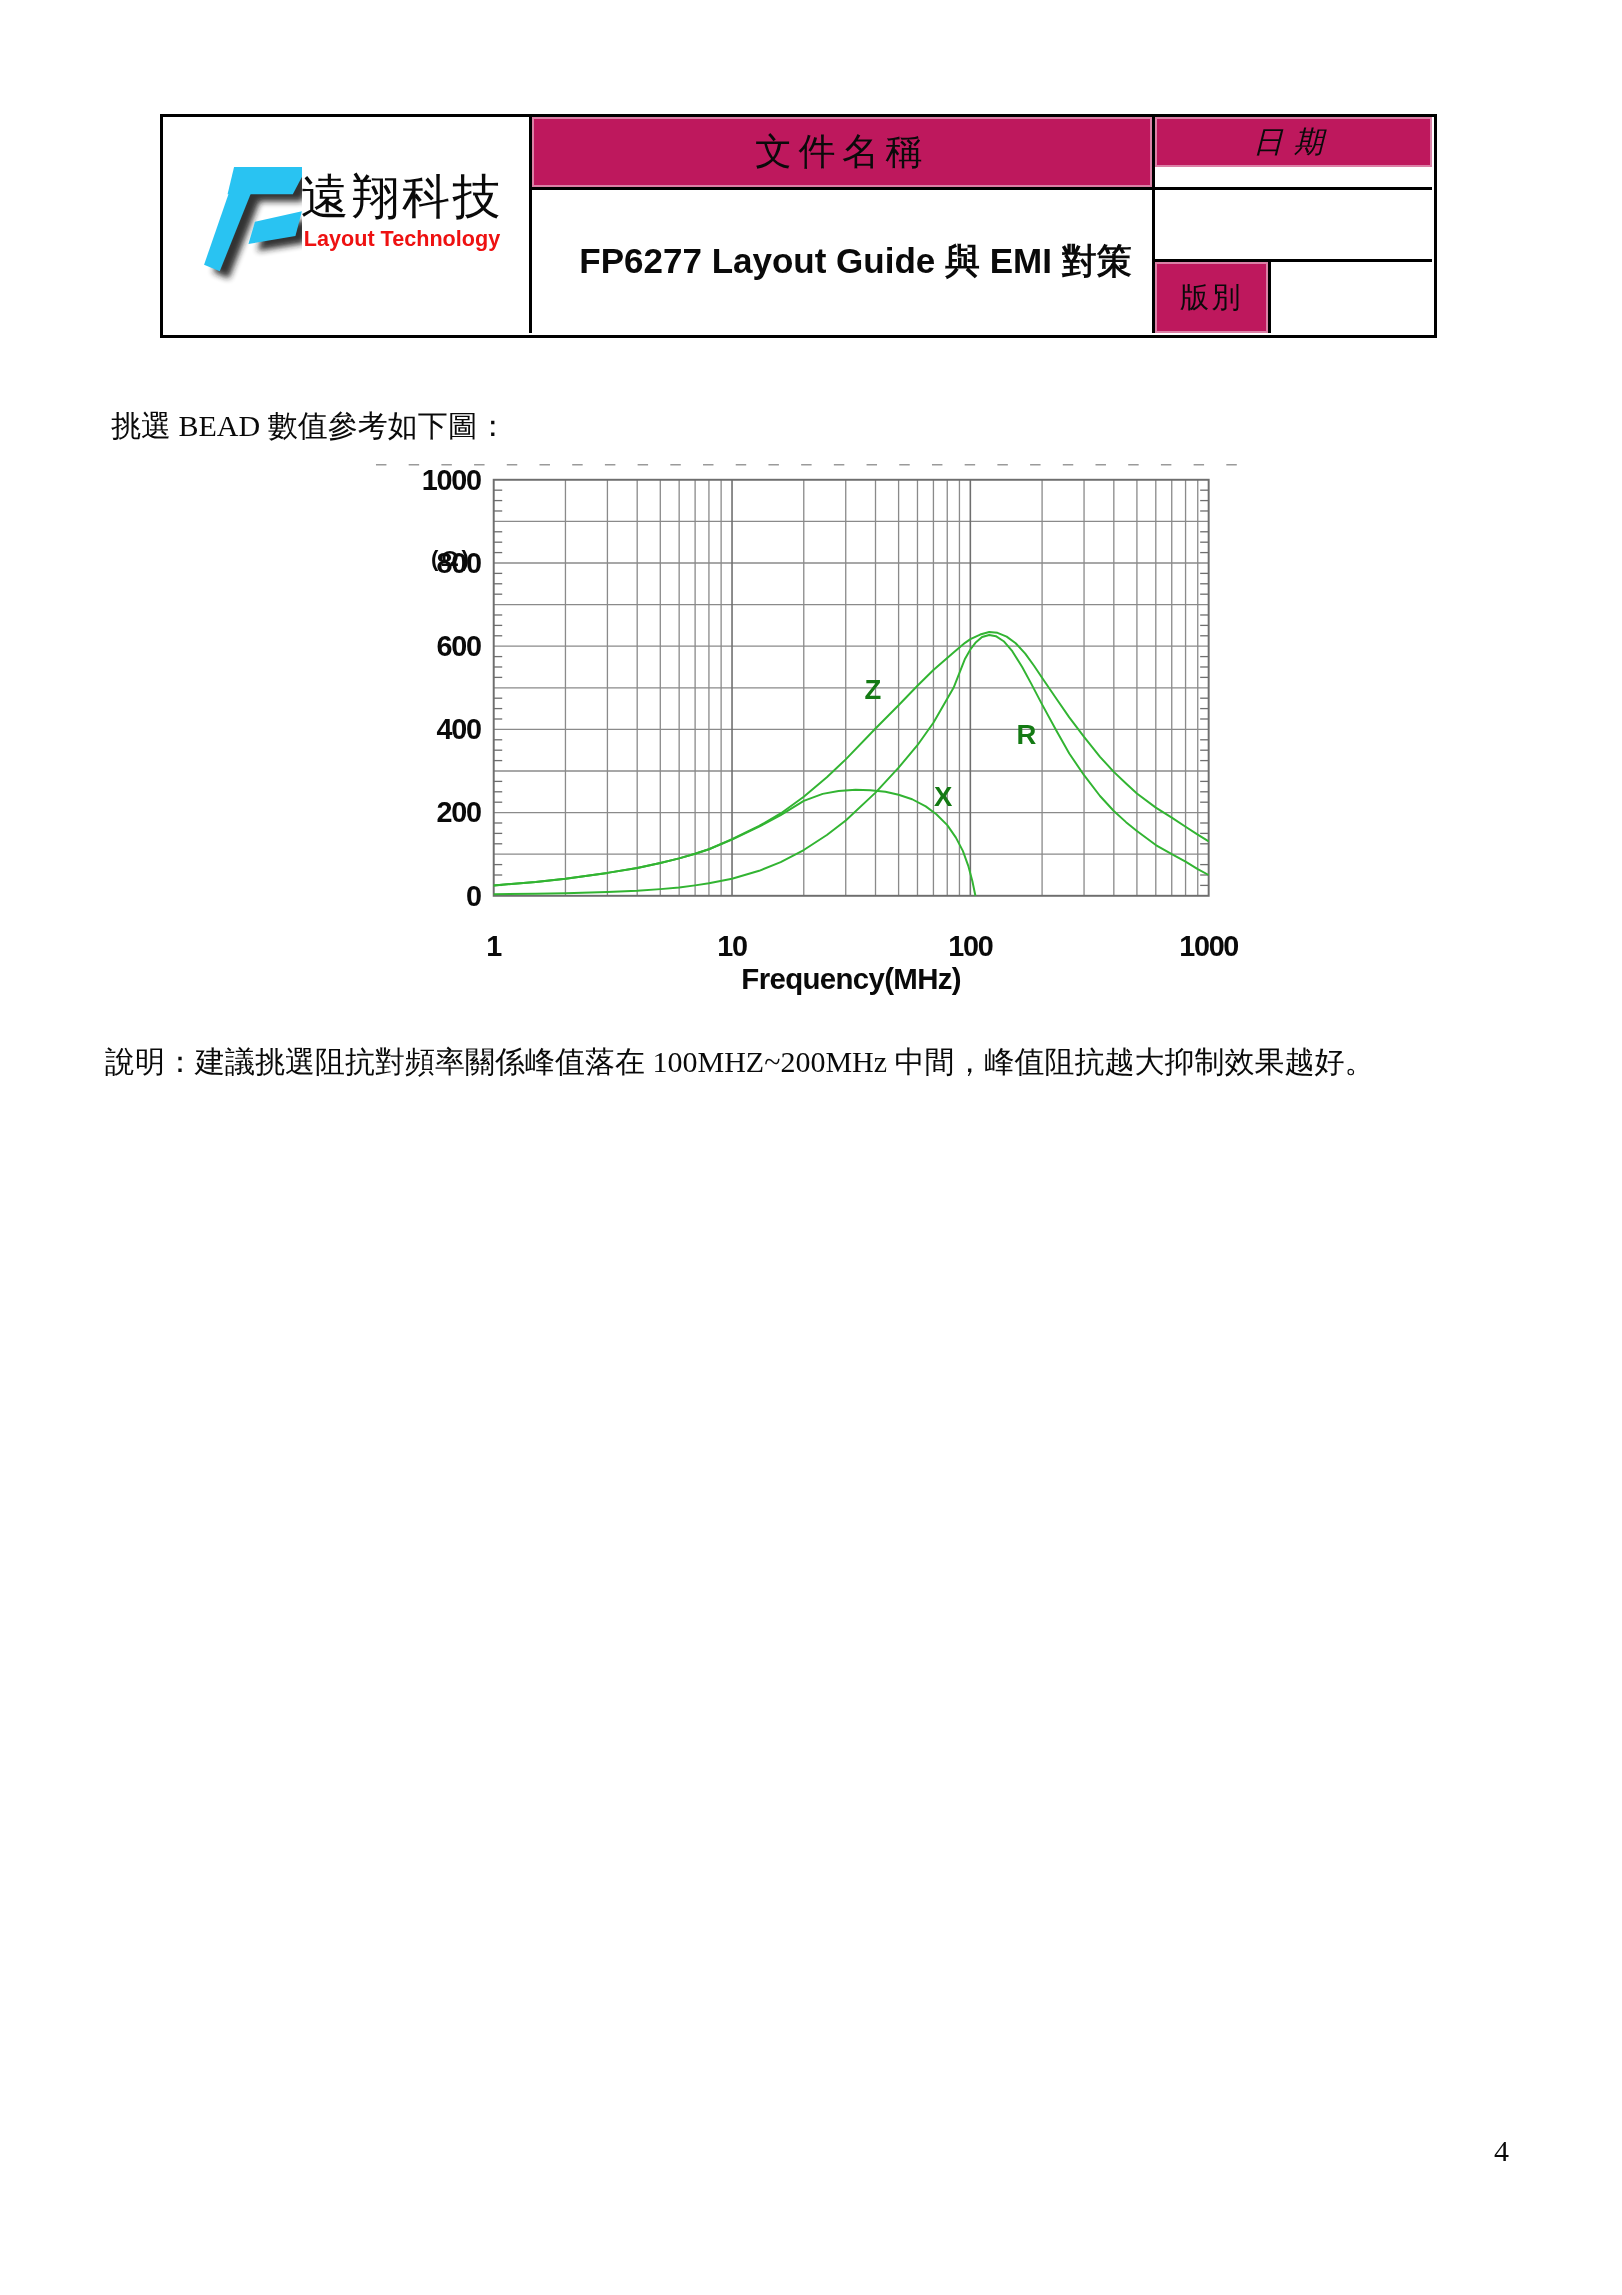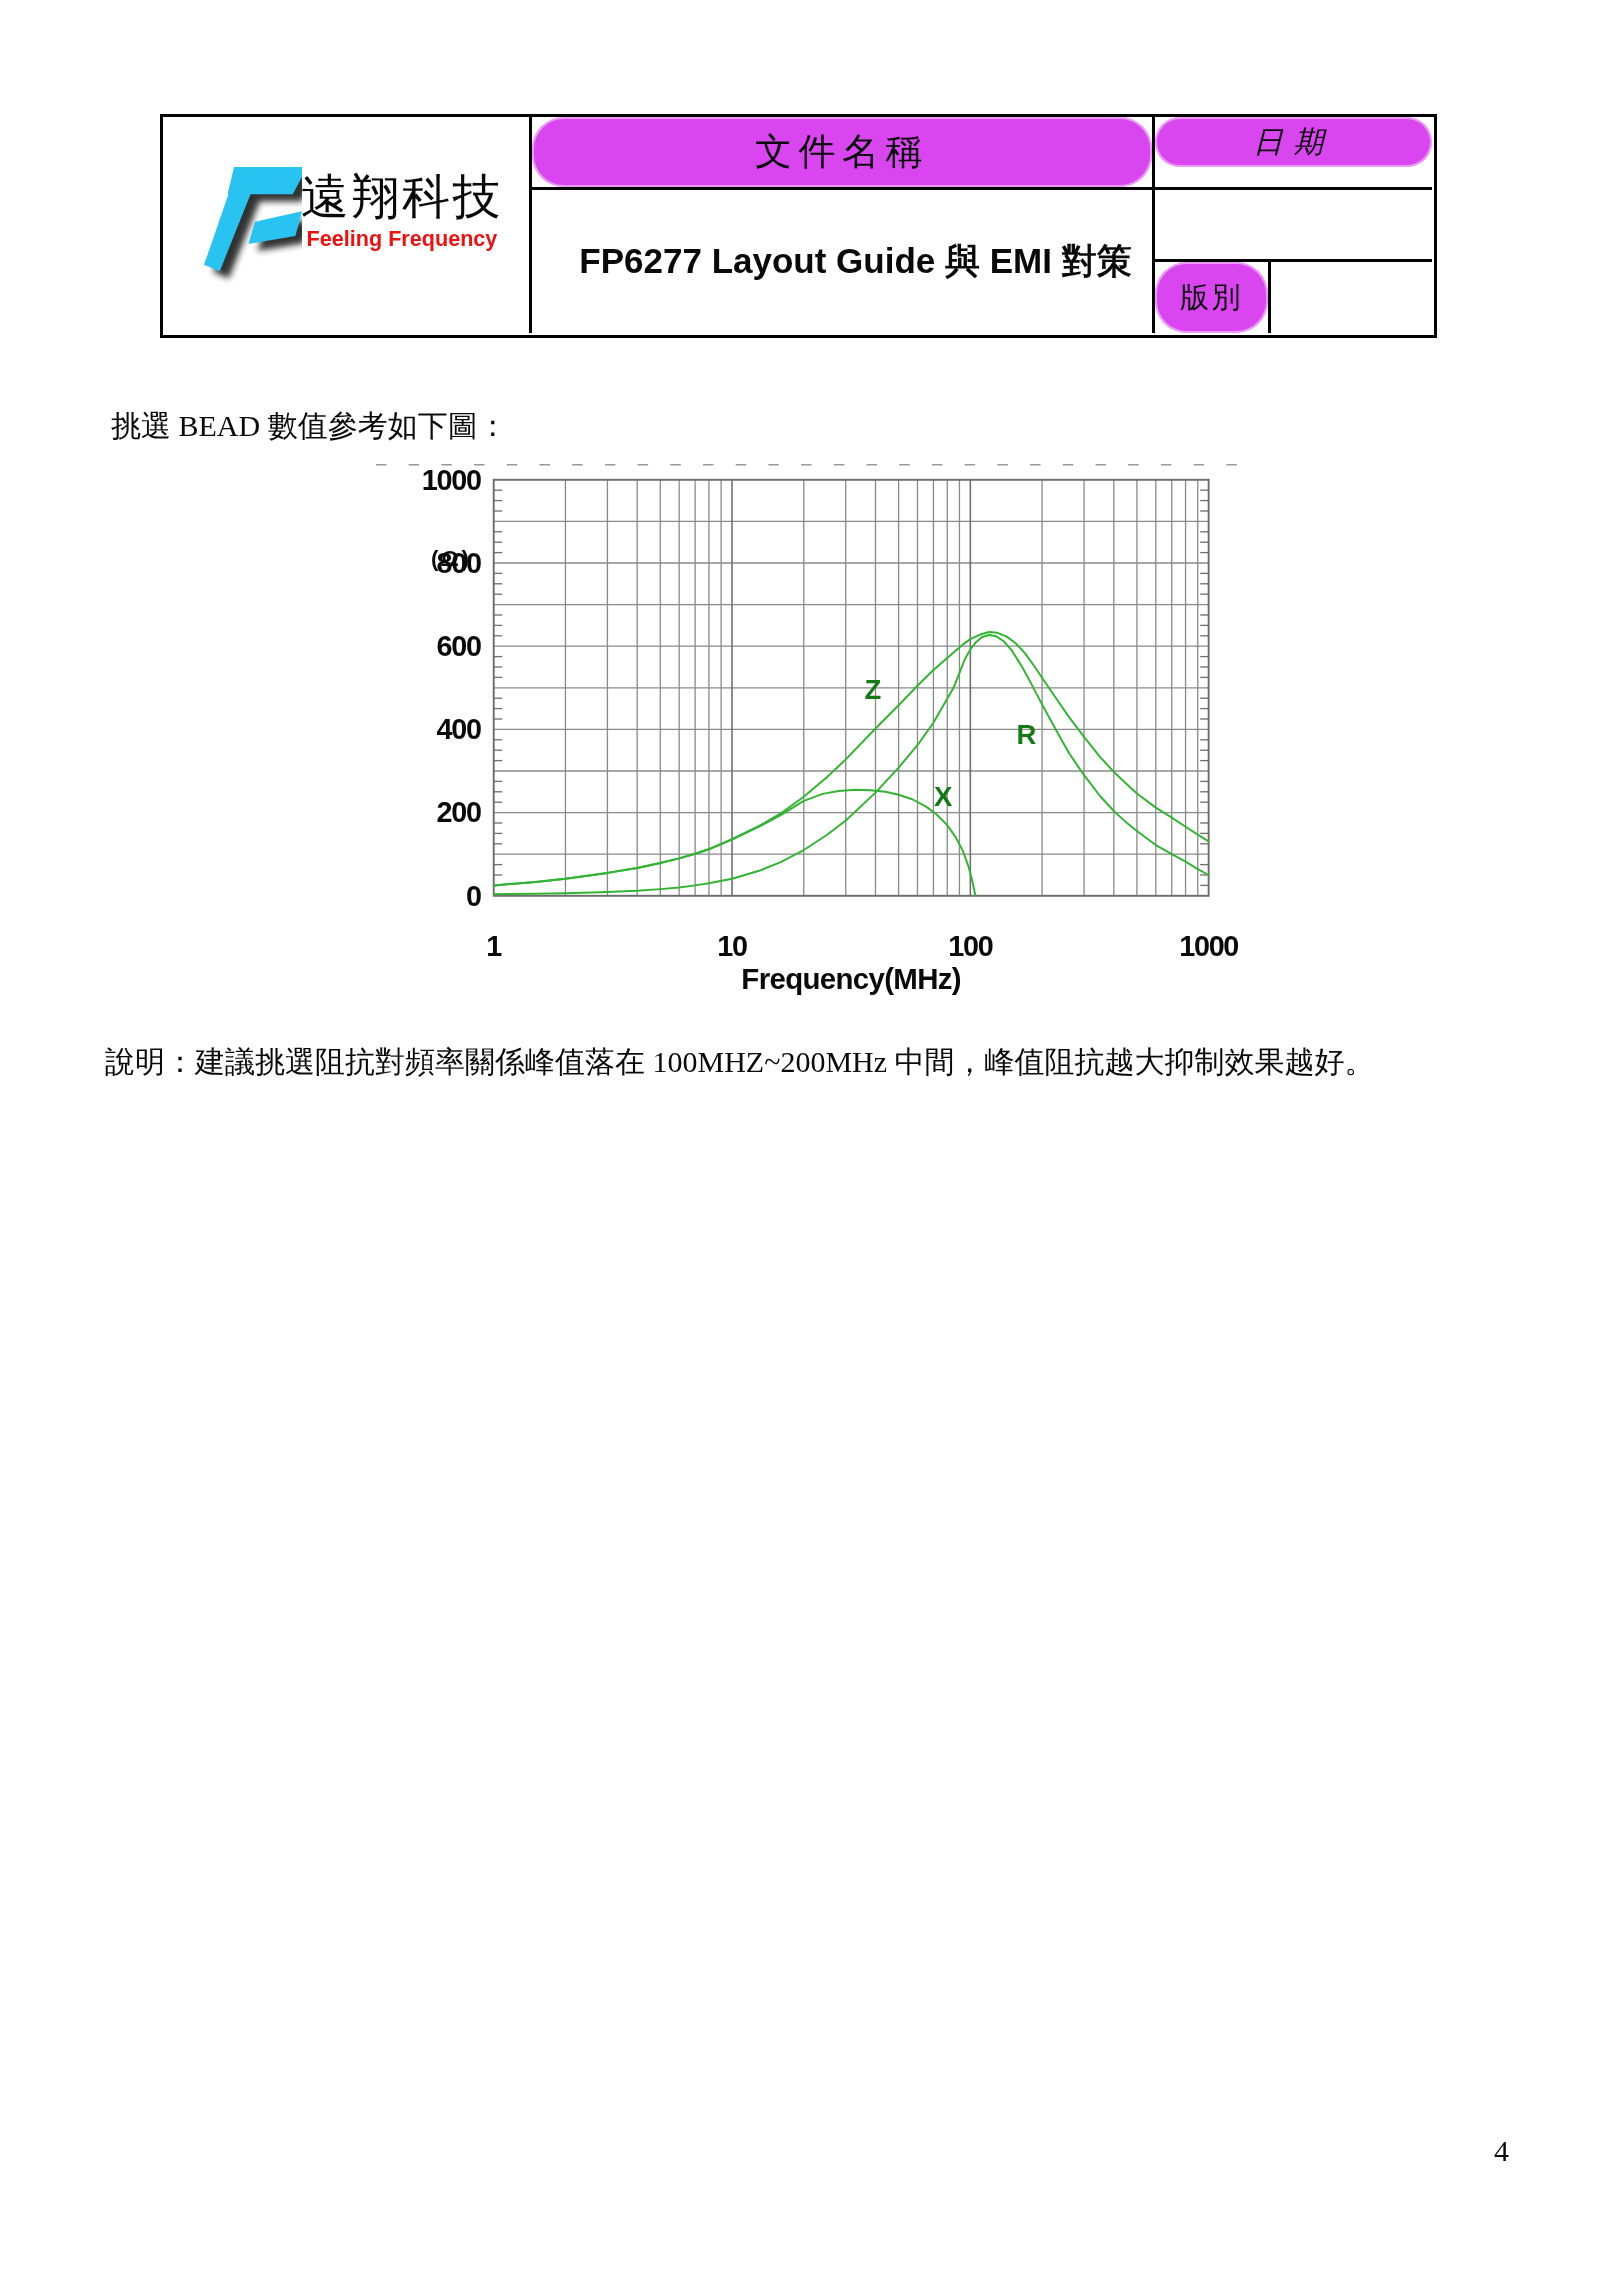--- a/index.html
+++ b/index.html
@@ -6,21 +6,21 @@
   #page{
     position:relative;width:1622px;height:2295px;background:#ffffff;
     font-family:"Liberation Serif","DejaVu Serif",serif;color:#0a0a0a;
     overflow:hidden;
   }
   
   #hdr-table{position:absolute;left:160px;top:114px;width:1277px;height:224px;
     border:3.9px solid #000;box-sizing:border-box;background:#fff;}
   .tline{position:absolute;background:#000;}
   .cell{position:absolute;display:flex;align-items:center;justify-content:center;box-sizing:border-box;}
-  .blue{background:#d946ef;box-shadow:inset 0 0 0 2px rgba(255,255,255,.45);border-radius:32px;}
+  .blue{background:#be185d;box-shadow:inset 0 0 0 2px rgba(255,255,255,.45);}
   .lbl-doc{font-size:37px;letter-spacing:6.5px;}
   .lbl-date{font-size:30px;letter-spacing:10.5px;}
   .lbl-ver{font-size:29px;letter-spacing:2.6px;}
   .val-date{font-family:"Liberation Sans","DejaVu Sans",sans-serif;font-size:33px;}
   .doc-title{font-family:"Liberation Sans","DejaVu Sans",sans-serif;font-weight:bold;font-size:35px;white-space:nowrap;margin-left:27px;}
   
   #logo-cell{left:0;top:0;width:366px;height:216px;flex-direction:row;justify-content:flex-start;}
   #logo-icon{position:absolute;left:41px;top:46px;}
   #logo-texts{position:absolute;left:128px;top:55px;width:222px;text-align:center;}
   #logo-zh{font-size:48px;font-weight:normal;letter-spacing:2.6px;white-space:nowrap;line-height:1.05;}
@@ -66,21 +66,21 @@
           <polygon points="78,90 150,74 140,112 68,124"></polygon>
         </g>
         <g>
           <polygon fill="#29c3f2" points="46,6 158,6 136,48 36,48"></polygon>
           <polygon fill="#29c3f2" points="38,46 72,46 24,166 0,156"></polygon>
           <polygon fill="#29c3f2" points="78,90 150,74 140,112 68,124"></polygon>
         </g>
       </svg>
       <div id="logo-texts">
         <div id="logo-zh">遠翔科技</div>
-        <div id="logo-en" style="color:#ee1111;">Feeling Frequency</div>
+        <div id="logo-en" style="color:#ee1111;">Layout Technology</div>
       </div>
     </div>
 
     <div class="cell blue lbl-doc" style="left:369px;top:0;width:620px;height:70px;">文件名稱</div>
 
     <div class="cell blue lbl-date" style="left:992px;top:0;width:277px;height:50px;font-style:italic;">日期</div>
 
     <div class="cell" style="left:369px;top:73px;width:620px;height:143px;">
       <span class="doc-title">FP6277 Layout Guide 與 EMI 對策</span>
     </div>

